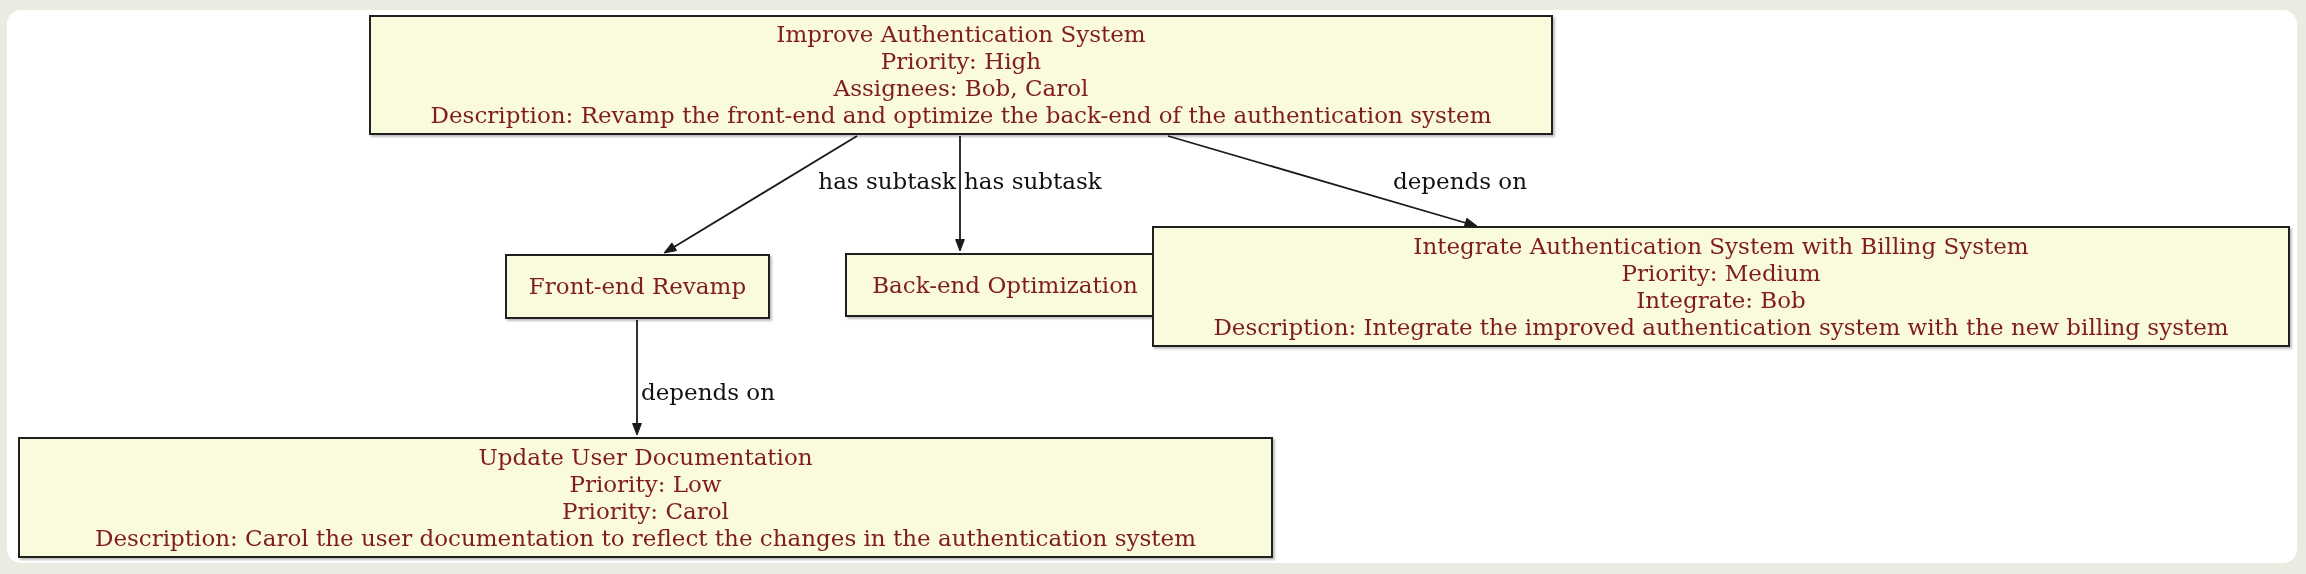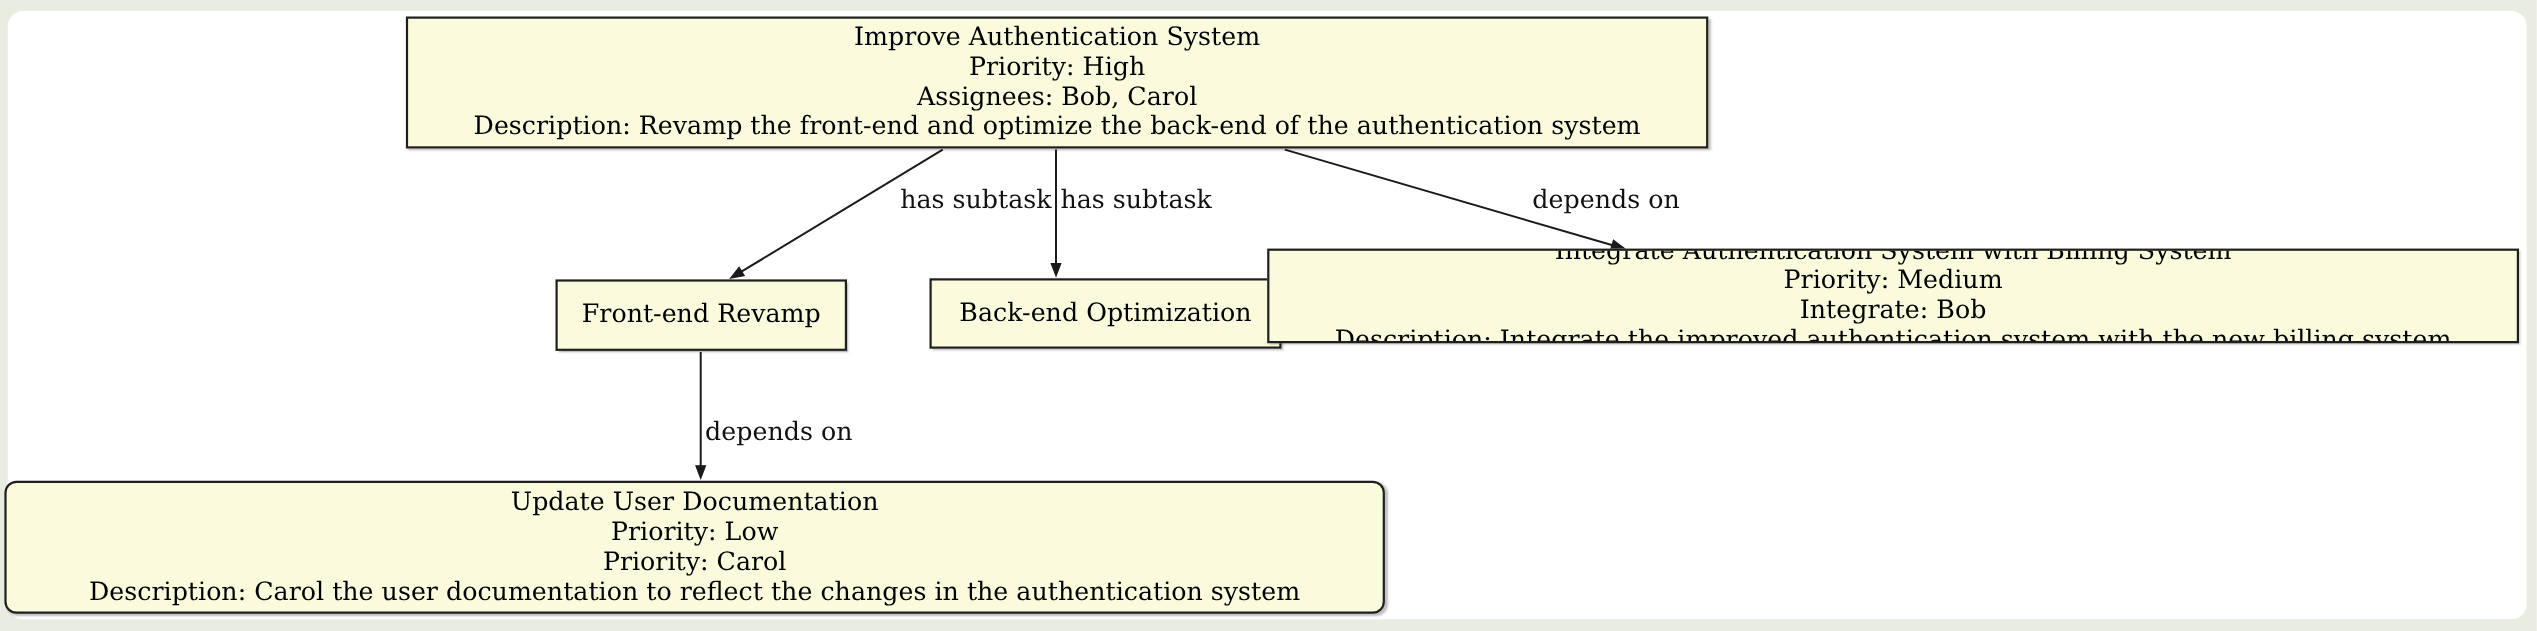--- a/index.html
+++ b/index.html
@@ -16,29 +16,29 @@
   .edges { position: absolute; left: 0; top: 0; width: 2306px; height: 574px; }
   .edges line { stroke: var(--edge-color, #1a1a1a); stroke-width: 1.8; }
   .edges polygon { fill: var(--edge-color, #1a1a1a); stroke: var(--edge-color, #1a1a1a); stroke-width: 1; }
   .edges text { font-family: "DejaVu Serif", "Liberation Serif", serif; font-size: 23px; fill: #111111; }
   .node {
     position: absolute; box-sizing: border-box;
     background: var(--node-fill, #FAFADC);
     border: 2px solid var(--node-border, #1f1f1f);
     box-shadow: 2px 2px 2px rgba(0,0,0,0.25);
     display: flex; flex-direction: column; align-items: center; justify-content: center;
-    text-align: center; color: #000000; font-size: 23px; line-height: 27px;
+    text-align: center; color: #7f1d1d; font-size: 23px; line-height: 27px;
     white-space: nowrap; overflow: hidden;
   }
   .node .nl { width: 100%; }
   #node-improve-auth   { left: 369px;  top: 15px;  width: 1184px; height: 120px; }
   #node-frontend       { left: 505px;  top: 254px; width: 265px;  height: 65px;  }
   #node-backend        { left: 802px;  top: 253px; width: 320px;  height: 64px; margin-left: 43px;  }
-  #node-integrate      { left: 1152px; top: 226px; width: 1138px; height: 86px; }
-  #node-update-docs    { left: 4px;    top: 437px; width: 1255px; height: 121px; border-radius: 11px; }
+  #node-integrate      { left: 1152px; top: 226px; width: 1138px; height: 121px; }
+  #node-update-docs    { left: 18px;    top: 437px; width: 1255px; height: 121px; }
 </style>
 </head>
 <body>
 
 <div class="page">
   <div class="canvas"></div>
 
   <svg class="edges" viewBox="0 0 2306 574" xmlns="http://www.w3.org/2000/svg">
     <g>
       <line x1="857" y1="136" x2="674" y2="247"></line>

